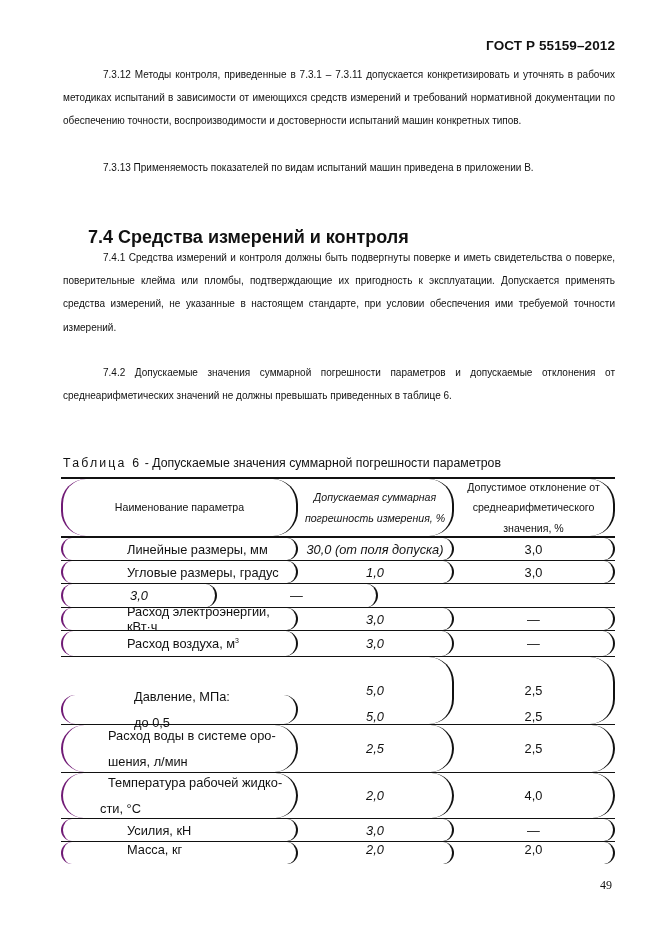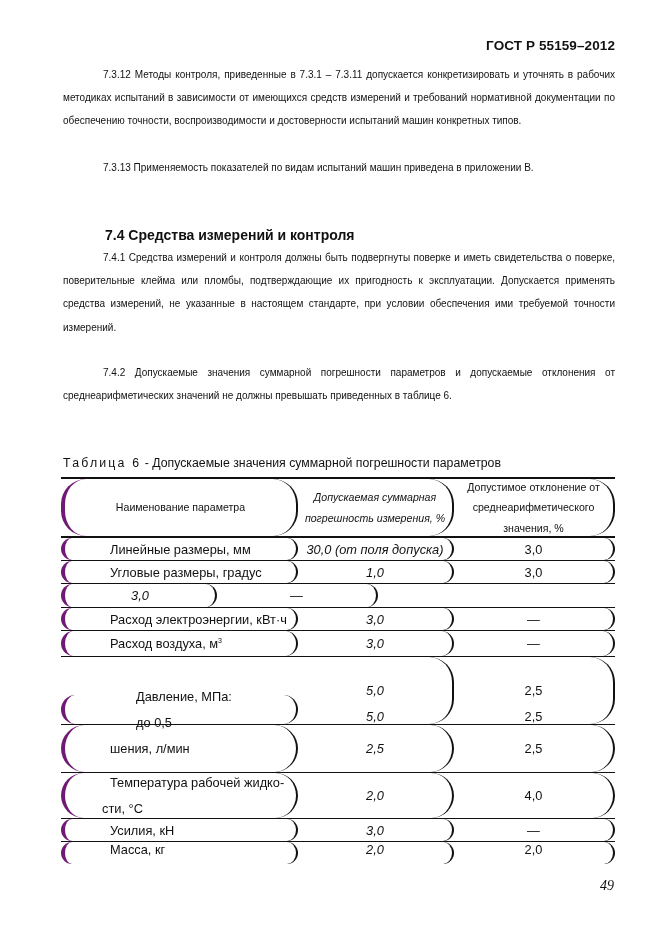--- a/index.html
+++ b/index.html
@@ -1,36 +1,36 @@
 <!DOCTYPE html>
 <html><head>
   <meta charset="utf-8">
   <style>
     html, body { margin: 0; padding: 0; background: #ffffff; }
     body { width: 661px; height: 935px; position: relative; overflow: hidden;
            font-family: "Liberation Sans", sans-serif; color: #111; }
     .doc-header { position: absolute; right: 46px; top: 38px; font-weight: bold; font-size: 13.5px; letter-spacing: 0.1px; }
     .para { position: absolute; left: 63px; width: 552px; font-size: 10px; line-height: 23.2px; text-align: justify; text-align-last: left; }
     .para .indent { display: inline-block; width: 40px; }
-    .section-heading { position: absolute; left: 105px; font-weight: bold; font-size: 14px; top: 227px; }
+    .section-heading { position: absolute; left: 88px; font-weight: bold; font-size: 18px; top: 227px; }
     .table-caption { position: absolute; left: 63px; top: 456px; font-size: 12.3px; }
     .table-caption .spaced { letter-spacing: 2.2px; }
     .tbl { position: absolute; left: 61px; top: 477px; width: 554px; }
     .row { position: relative; display: flex; border-bottom: 1px solid #111; }
     .row.thick { border-bottom: 2.5px solid #111; }
     .row.last { border-bottom: none; }
     .cell { box-sizing: border-box; border-right: 2px solid #111; font-size: 12.8px; display: flex; flex-direction: column; justify-content: center; border-radius: 25px; }
-    .cell:first-child { border-left: 4px solid #701a75; }
-    .c1 { width: 237px; padding-left: 45px; }
+    .cell:first-child { border-left: 2px solid #701a75; }
+    .c1 { width: 237px; padding-left: 64px; }
     .c2 { width: 156px; text-align: center; font-style: italic; }
     .c3 { width: 161px; text-align: center; }
     .head .cell { font-size: 10.6px; line-height: 20.5px; align-items: center; text-align: center; padding-left: 0; }
     .tbl-top { border-top: 2px solid #111; }
     .multiline { line-height: 26px; }
-    .page-number { position: absolute; left: 600px; top: 878px; font-family: "Liberation Serif", serif; font-size: 14px; font-style: italic; }
+    .page-number { position: absolute; left: 600px; top: 878px; font-family: "Liberation Serif", serif; font-size: 12px; }
     sup { font-size: 7px; vertical-align: super; }
   </style>
 </head>
 <body>
 
 <div class="doc-header">ГОСТ Р 55159–2012</div>
 
 <div class="para" style="top:63px;">
   <span class="indent"></span><span>7.3.12  Методы контроля, приведенные в 7.3.1 – 7.3.11 допускается конкретизировать и уточнять в рабочих методиках испытаний в зависимости от имеющихся средств измерений и требований нормативной документации по обеспечению точности, воспроизводимости и достоверности испытаний машин конкретных типов.</span>
 </div>
@@ -103,20 +103,21 @@
     </div>
     <div class="cell c3 multiline">
       <span>&nbsp;</span>
       <span>2,5</span>
       <span>2,5</span>
     </div>
   </div>
 
   <div class="row" style="height:47px;">
     <div class="cell c1 multiline" style="padding-left:0;">
+      <span style="padding-left:45px;">Расход воды в системе оро-</span>
       <span style="padding-left:45px;">шения, л/мин</span>
     </div>
     <div class="cell c2">2,5</div>
     <div class="cell c3">2,5</div>
   </div>
 
   <div class="row" style="height:45px;">
     <div class="cell c1 multiline" style="padding-left:0;">
       <span style="padding-left:45px;">Температура рабочей жидко-</span>
       <span style="padding-left:37px;">сти, °С</span>

